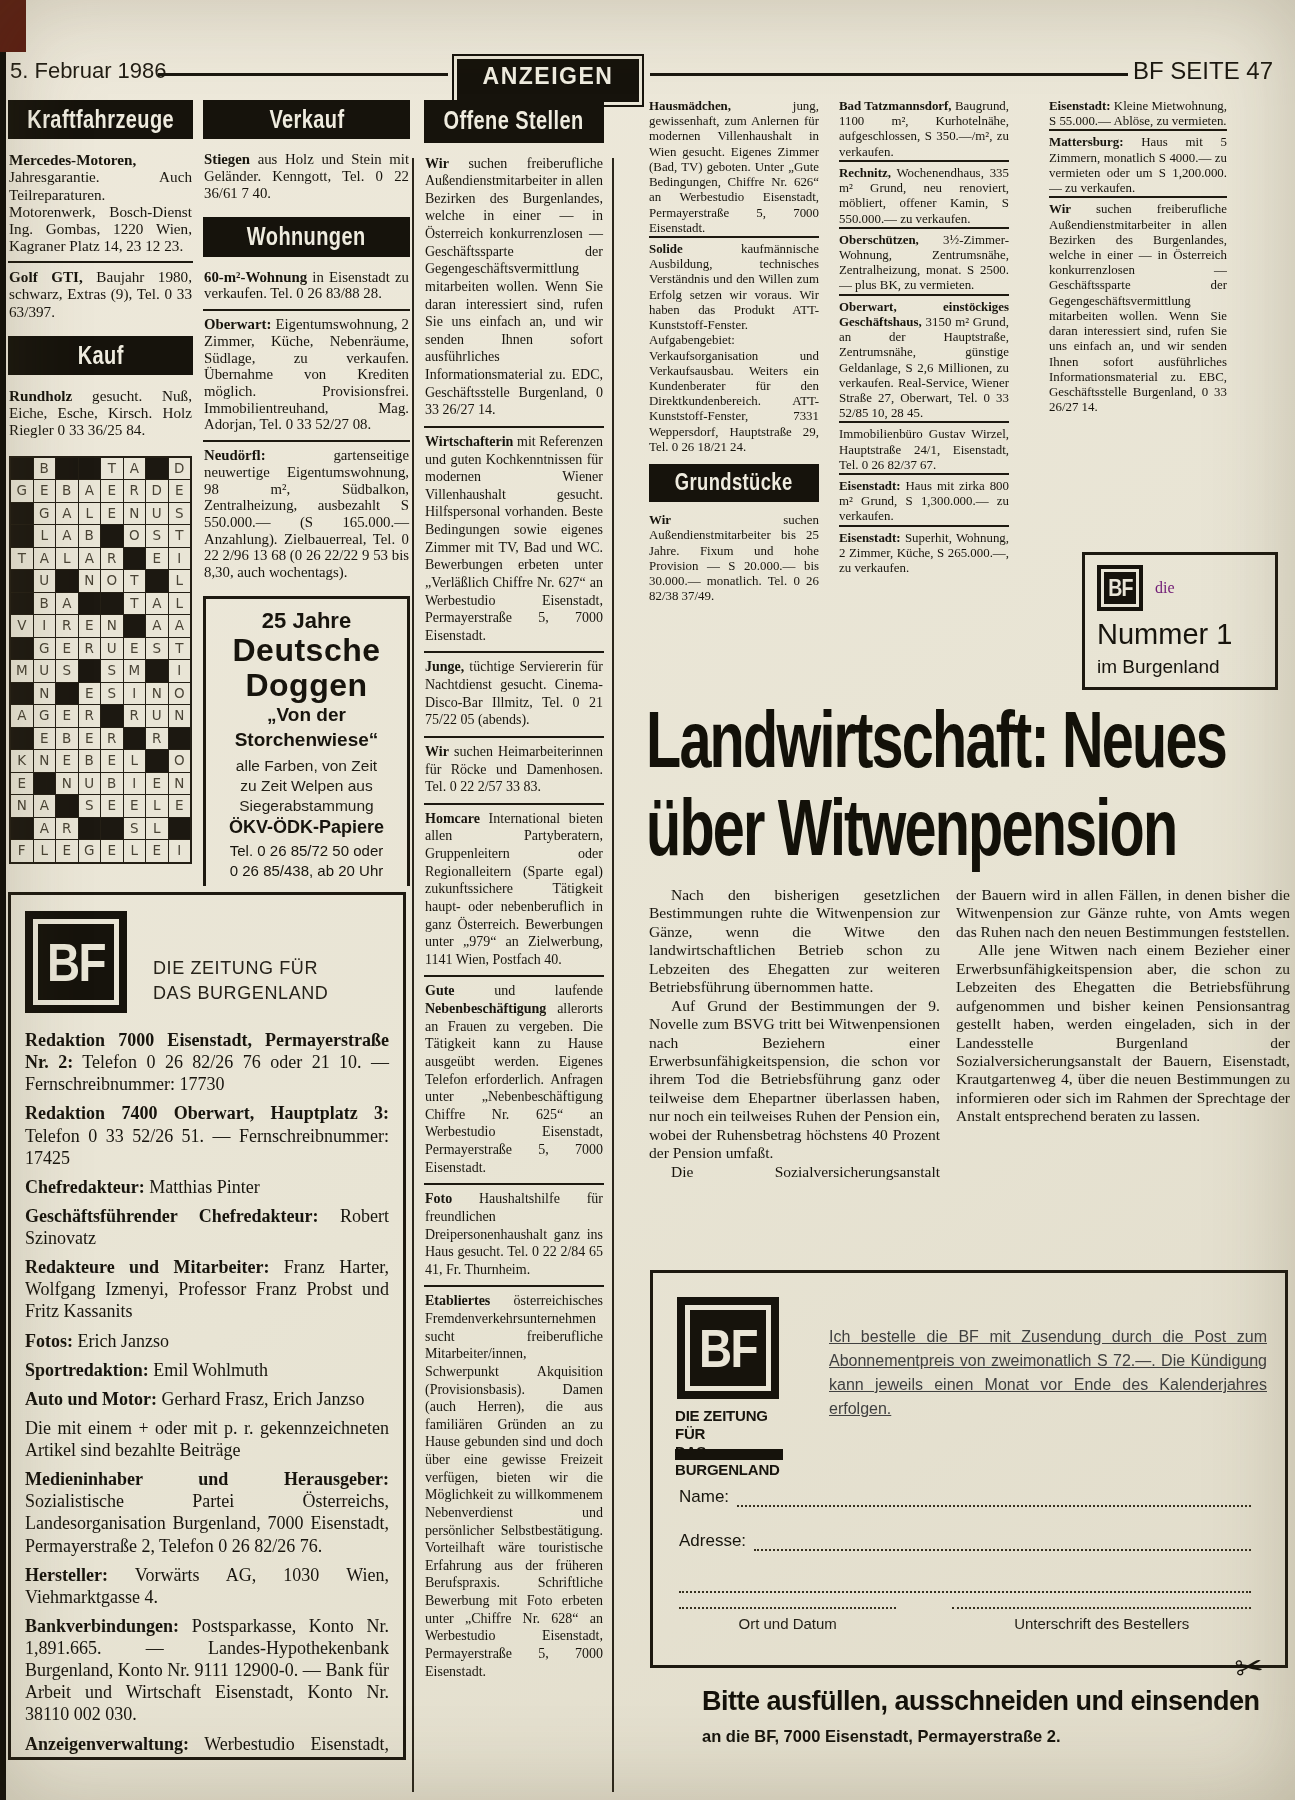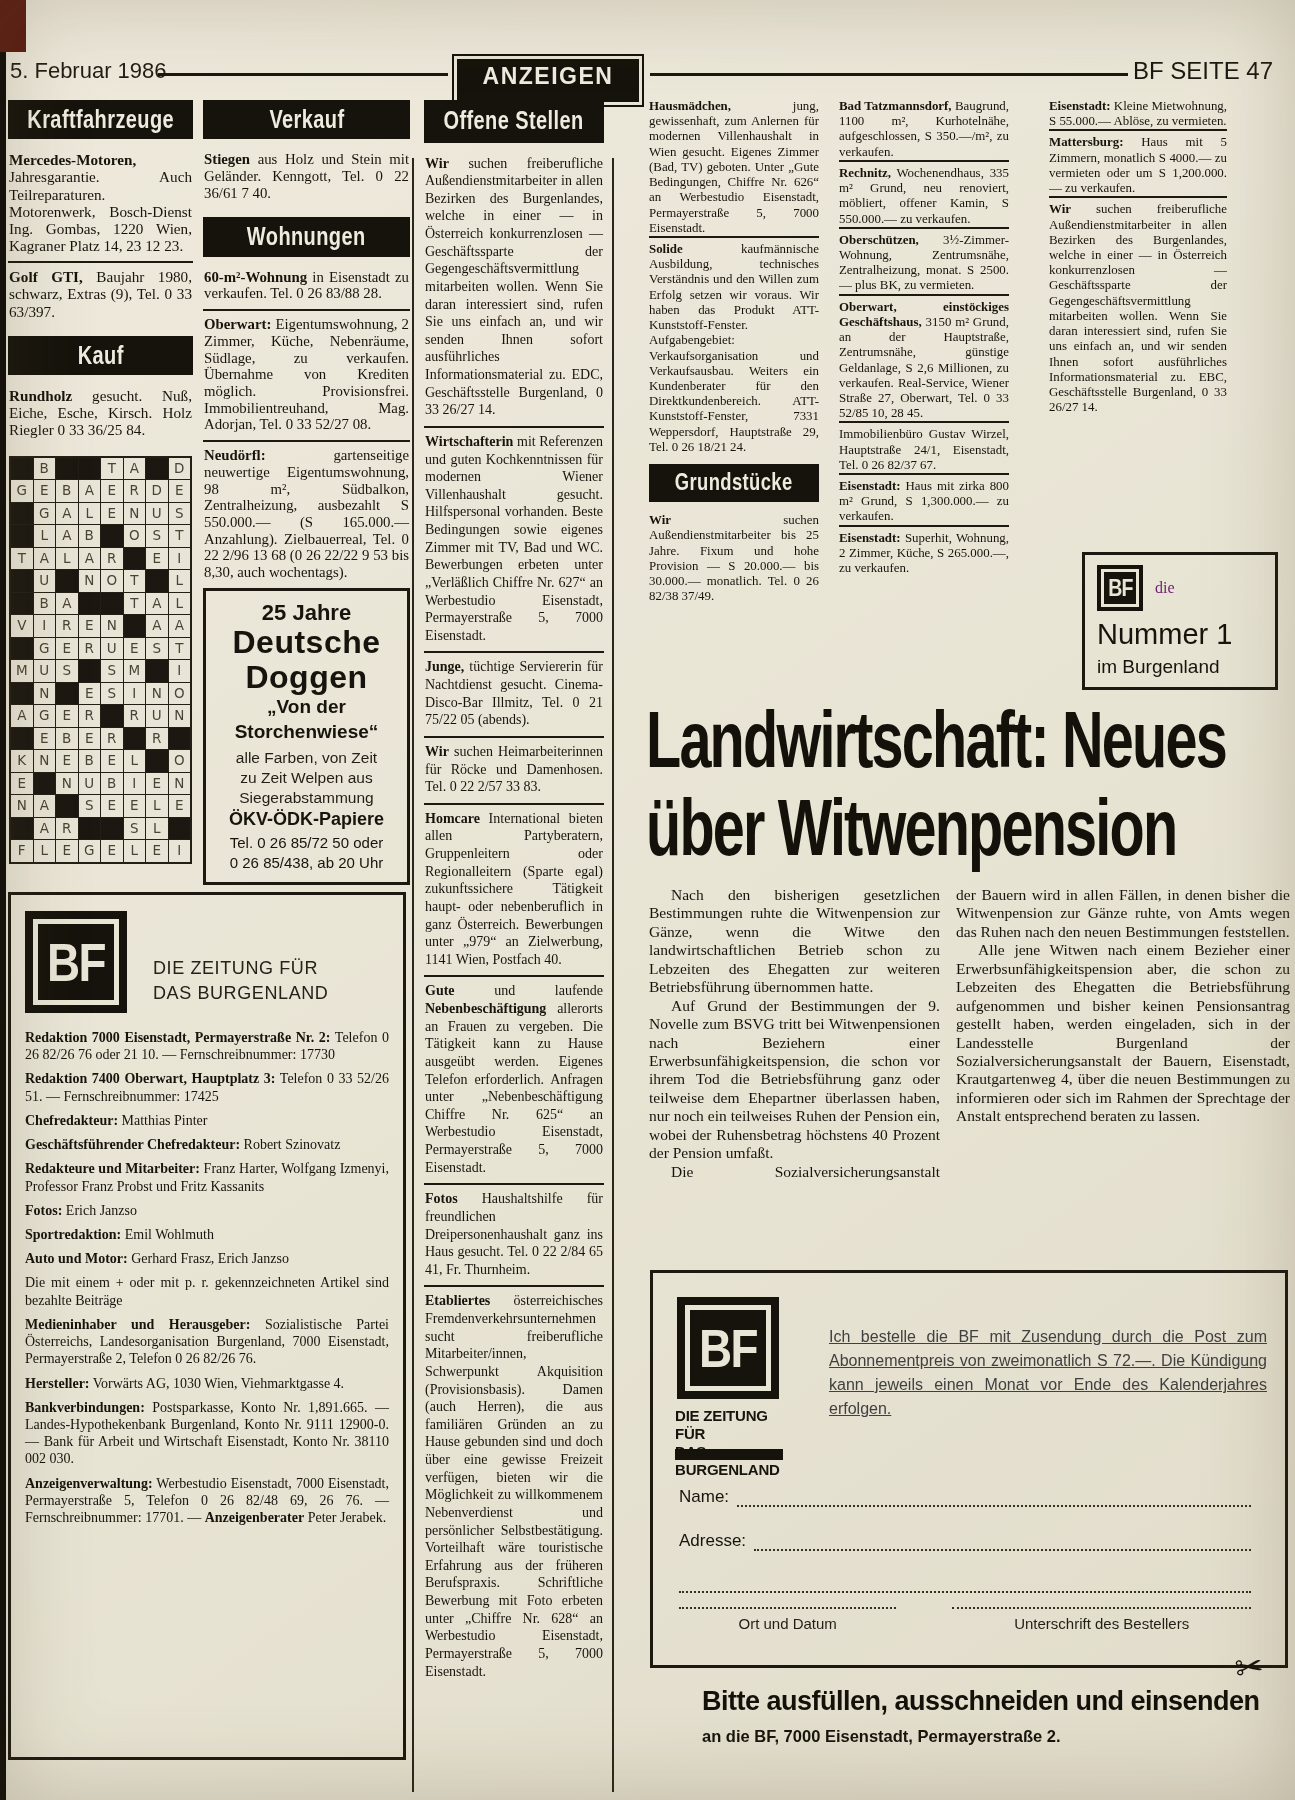--- a/index.html
+++ b/index.html
@@ -55,24 +55,24 @@
   .bflogo::after{content:"";position:absolute;inset:8px;border:5px solid var(--paper);}
   .bflogo .bft{position:relative;z-index:2;color:var(--paper);font-family:"Liberation Sans",sans-serif;
                font-weight:bold;letter-spacing:-2px;transform:scaleX(.85);}
   .bflogo.lg{width:102px;height:102px;} .bflogo.lg .bft{font-size:54px;}
   .bflogo.sm{width:46px;height:46px;} .bflogo.sm::after{inset:4px;border-width:3px;} .bflogo.sm .bft{font-size:23px;letter-spacing:-1px;}
 
   
   #imprint{left:8px;top:892px;width:398px;height:868px;border:3px solid #1d1910;padding:12px 14px;overflow:hidden;}
   .imprint-head{display:flex;gap:26px;align-items:flex-end;margin:4px 0 16px;}
   .imprint-cap{font-family:"Liberation Sans",sans-serif;font-size:18px;letter-spacing:.6px;line-height:1.35;color:#26221a;padding-bottom:8px;}
-  .imp{margin:0 0 7px;font-size:14px;line-height:1.23;text-align:justify;}
-
-  
-  #doggen{border:3px solid #1d1910;margin-top:0;padding:10px 4px 10px;text-align:center;
+  .imp{margin:0 0 7px;font-size:18px;line-height:1.23;text-align:justify;}
+
+  
+  #doggen{border:3px solid #1d1910;margin-top:8px;padding:10px 4px 10px;text-align:center;
           font-family:"Liberation Sans",sans-serif;line-height:1.1;}
   .dg-small{font-weight:bold;font-size:22px;}
   .dg-big{font-weight:bold;font-size:32px;line-height:1.08;letter-spacing:.5px;}
   .dg-quote{font-weight:bold;font-size:19px;line-height:1.18;margin-top:2px;}
   .dg-body{font-size:15.5px;line-height:1.28;margin-top:5px;color:#221e15;}
   .dg-papers{font-weight:bold;font-size:18px;margin-top:3px;}
   .dg-tel{font-size:15px;line-height:1.3;margin-top:3px;}
 
   
   #promo{left:1082px;top:552px;width:196px;height:138px;border:3px solid #1d1910;padding:10px 12px;}
@@ -312,21 +312,21 @@
     </div>
   </div>
 <div class="abs col" id="col3">
     <div class="secbar"><span class="secbar-t">Offene Stellen</span></div>
     <p class="ad"><b>Wir</b><span> suchen freiberufliche Außendienstmitarbeiter in allen Bezirken des Burgenlandes, welche in einer — in Österreich konkurrenzlosen — Geschäftssparte der Gegengeschäftsvermittlung mitarbeiten wollen. Wenn Sie daran interessiert sind, rufen Sie uns einfach an, und wir senden Ihnen sofort ausführliches Informationsmaterial zu. EDC, Geschäftsstelle Burgenland, 0 33 26/27 14.</span></p>
     <p class="ad sep"><b>Wirtschafterin</b><span> mit Referenzen und guten Kochkenntnissen für modernen Wiener Villenhaushalt gesucht. Hilfspersonal vorhanden. Beste Bedingungen sowie eigenes Zimmer mit TV, Bad und WC. Bewerbungen erbeten unter „Verläßlich Chiffre Nr. 627“ an Werbestudio Eisenstadt, Permayerstraße 5, 7000 Eisenstadt.</span></p>
     <p class="ad sep"><b>Junge,</b><span> tüchtige Serviererin für Nachtdienst gesucht. Cinema-Disco-Bar Illmitz, Tel. 0 21 75/22 05 (abends).</span></p>
     <p class="ad sep"><b>Wir</b><span> suchen Heimarbeiterinnen für Röcke und Damenhosen. Tel. 0 22 2/57 33 83.</span></p>
     <p class="ad sep"><b>Homcare</b><span> International bieten allen Partyberatern, Gruppenleitern oder Regionalleitern (Sparte egal) zukunftssichere Tätigkeit haupt- oder nebenberuflich in ganz Österreich. Bewerbungen unter „979“ an Zielwerbung, 1141 Wien, Postfach 40.</span></p>
     <p class="ad sep"><b>Gute</b><span> und laufende </span><b>Nebenbeschäftigung</b><span> allerorts an Frauen zu vergeben. Die Tätigkeit kann zu Hause ausgeübt werden. Eigenes Telefon erforderlich. Anfragen unter „Nebenbeschäftigung Chiffre Nr. 625“ an Werbestudio Eisenstadt, Permayerstraße 5, 7000 Eisenstadt.</span></p>
-    <p class="ad sep"><b>Fotos</b><span> Haushaltshilfe für freundlichen Dreipersonenhaushalt ganz ins Haus gesucht. Tel. 0 22 2/84 65 41, Fr. Thurnheim.</span></p>
+    <p class="ad sep"><b>Foto</b><span> Haushaltshilfe für freundlichen Dreipersonenhaushalt ganz ins Haus gesucht. Tel. 0 22 2/84 65 41, Fr. Thurnheim.</span></p>
     <p class="ad sep"><b>Etabliertes</b><span> österreichisches Fremdenverkehrsunternehmen sucht freiberufliche Mitarbeiter/innen, Schwerpunkt Akquisition (Provisionsbasis). Damen (auch Herren), die aus familiären Gründen an zu Hause gebunden sind und doch über eine gewisse Freizeit verfügen, bieten wir die Möglichkeit zu willkommenem Nebenverdienst und persönlicher Selbstbestätigung. Vorteilhaft wäre touristische Erfahrung aus der früheren Berufspraxis. Schriftliche Bewerbung mit Foto erbeten unter „Chiffre Nr. 628“ an Werbestudio Eisenstadt, Permayerstraße 5, 7000 Eisenstadt.</span></p>
   </div>
 <div class="abs col" id="col4">
     <p class="ad"><b>Hausmädchen,</b><span> jung, gewissenhaft, zum Anlernen für modernen Villenhaushalt in Wien gesucht. Eigenes Zimmer (Bad, TV) geboten. Unter „Gute Bedingungen, Chiffre Nr. 626“ an Werbestudio Eisenstadt, Permayerstraße 5, 7000 Eisenstadt.</span></p>
     <p class="ad sep"><b>Solide</b><span> kaufmännische Ausbildung, technisches Verständnis und den Willen zum Erfolg setzen wir voraus. Wir haben das Produkt ATT-Kunststoff-Fenster. Aufgabengebiet: Verkaufsorganisation und Verkaufsausbau. Weiters ein Kundenberater für den Direktkundenbereich. ATT-Kunststoff-Fenster, 7331 Weppersdorf, Hauptstraße 29, Tel. 0 26 18/21 24.</span></p>
     <div class="secbar"><span class="secbar-t">Grundstücke</span></div>
     <p class="ad"><b>Wir</b><span> suchen Außendienstmitarbeiter bis 25 Jahre. Fixum und hohe Provision — S 20.000.— bis 30.000.— monatlich. Tel. 0 26 82/38 37/49.</span></p>
   </div>
 <div class="abs col" id="col5">
     <p class="ad"><b>Bad Tatzmannsdorf,</b><span> Baugrund, 1100 m², Kurhotelnähe, aufgeschlossen, S 350.—/m², zu verkaufen.</span></p>

